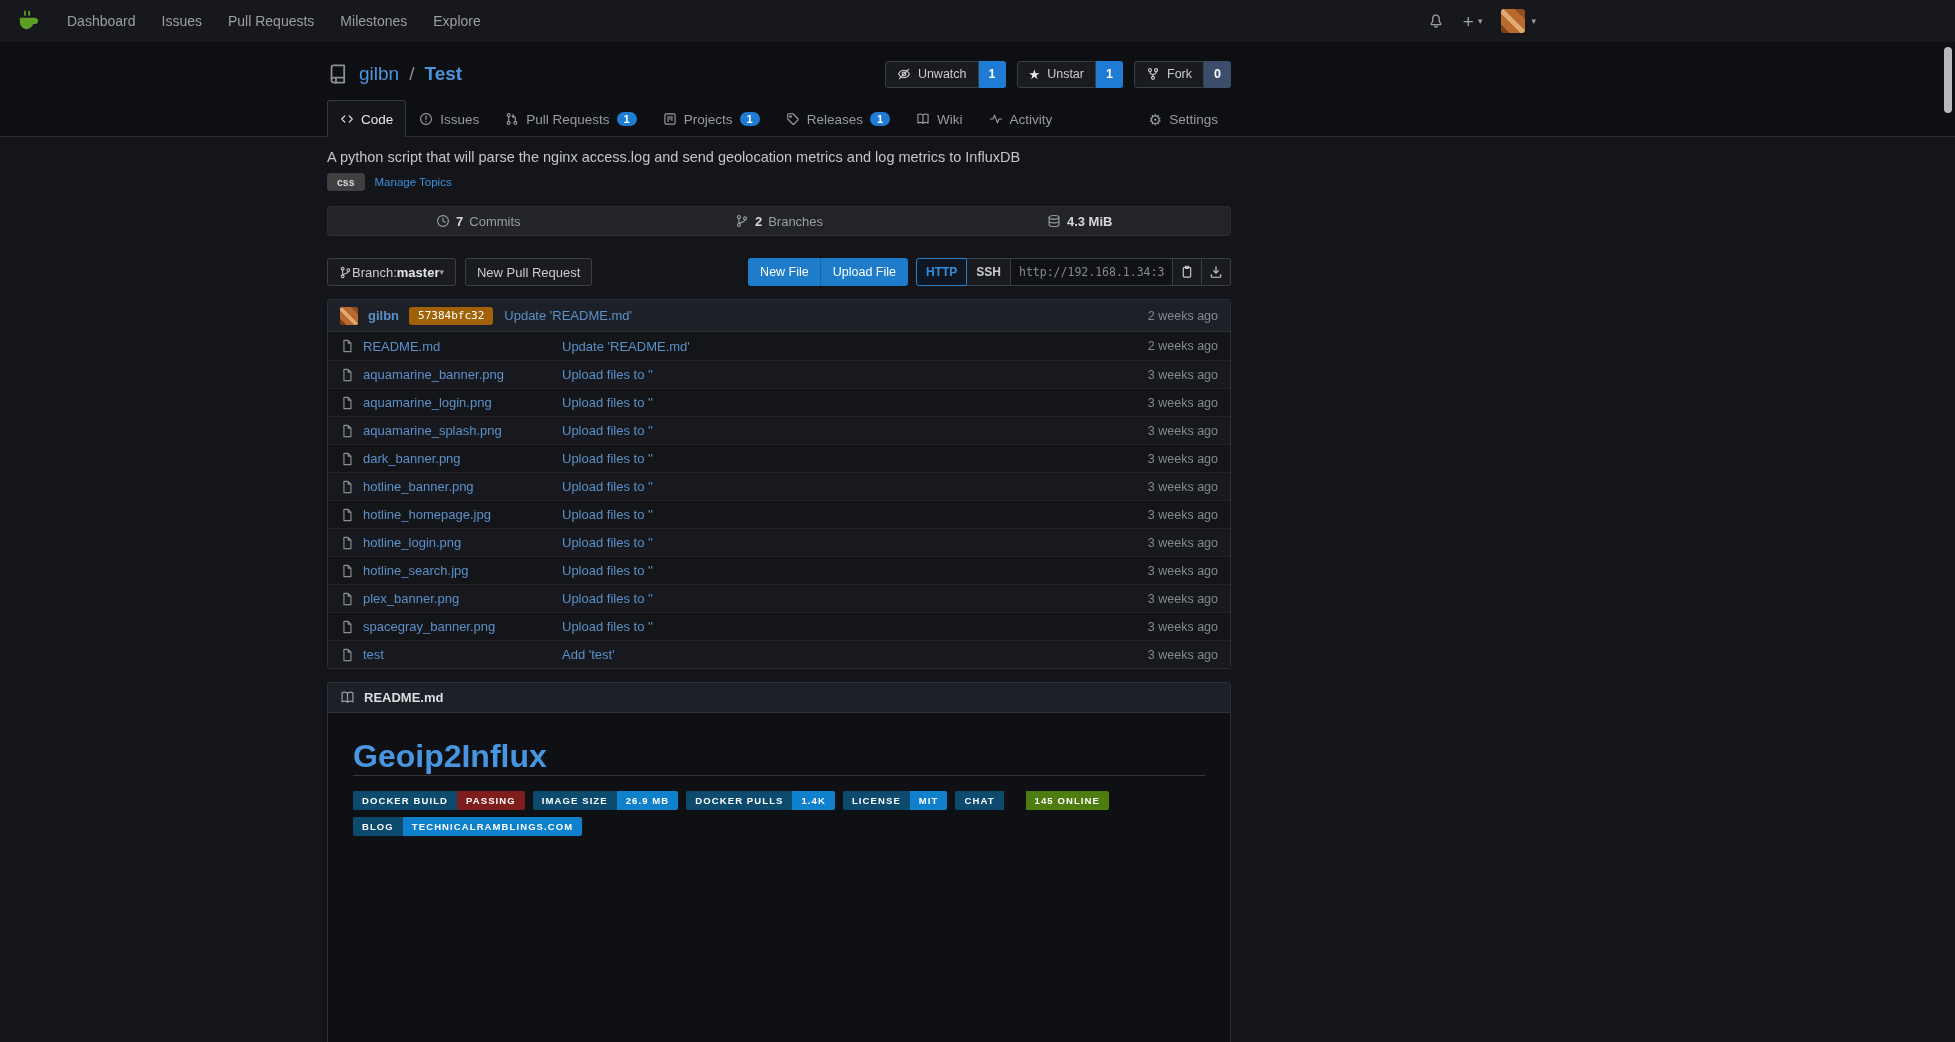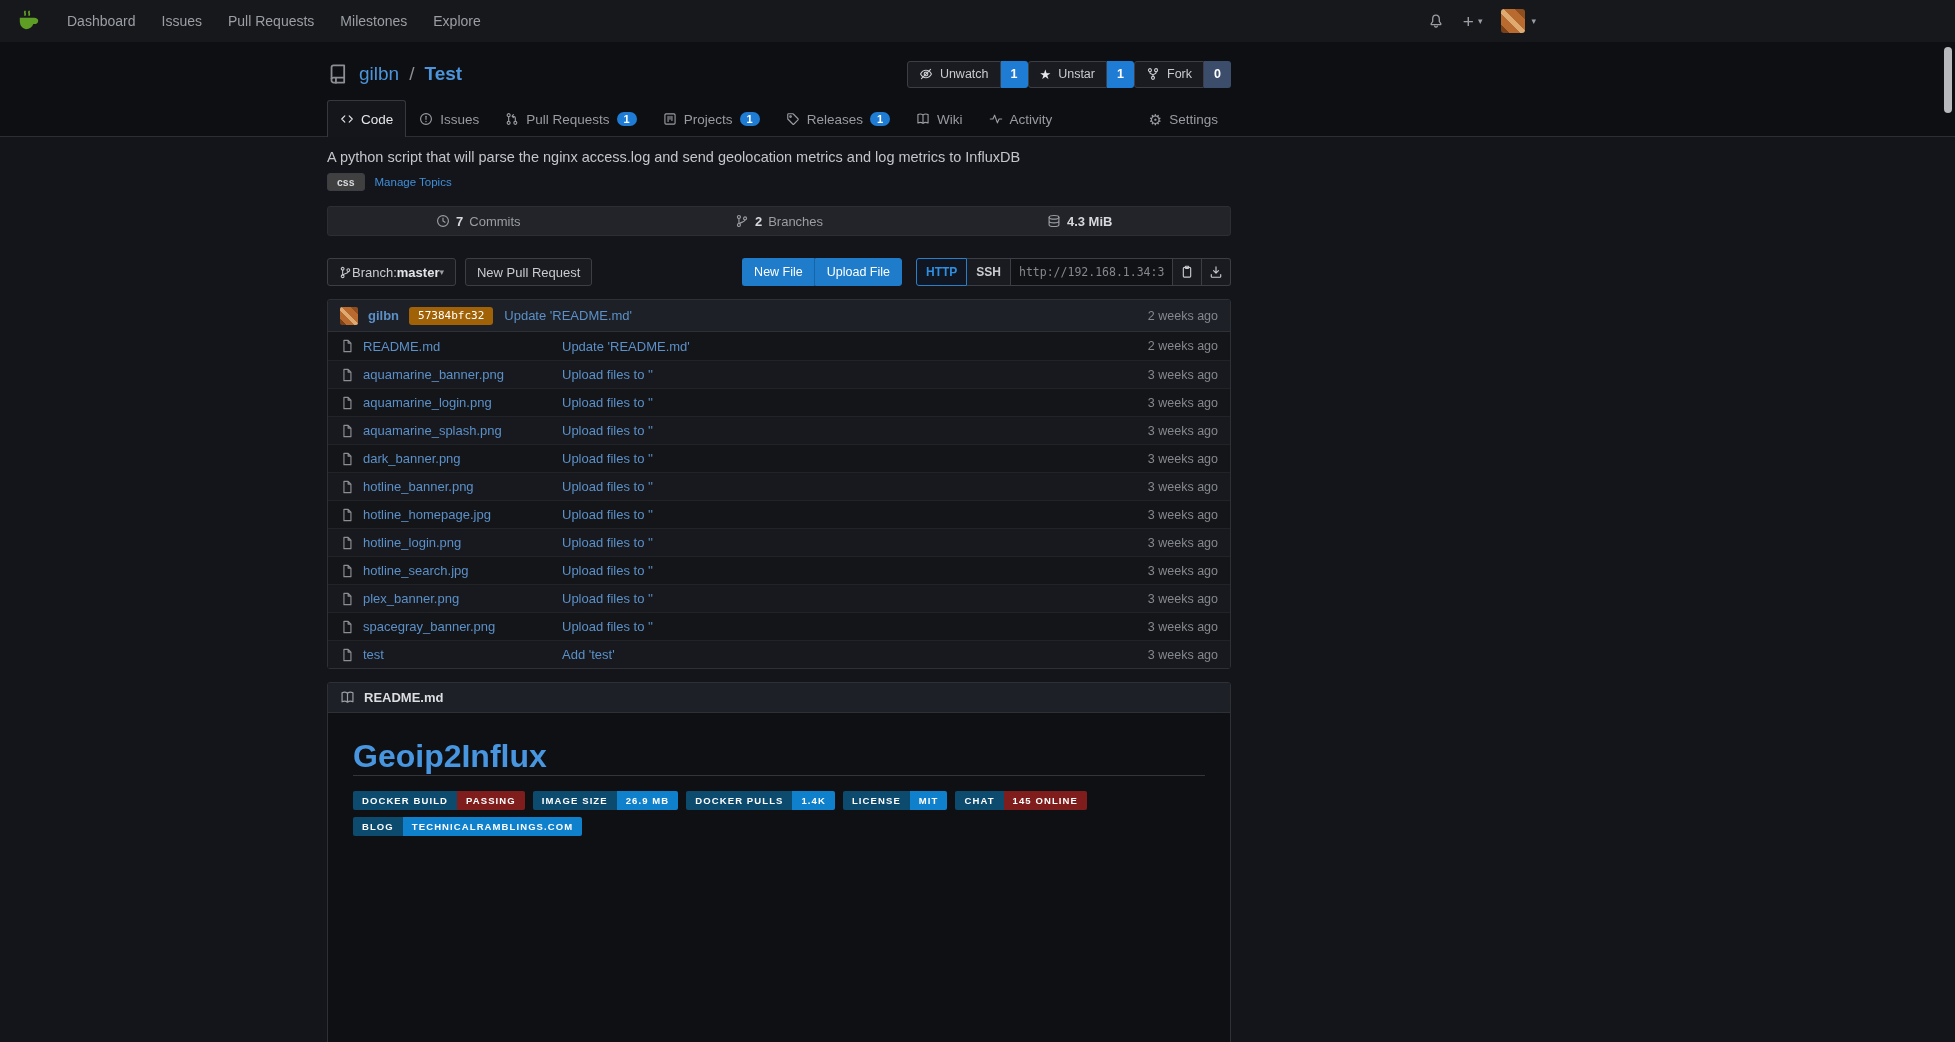--- a/index.html
+++ b/index.html
@@ -26,21 +26,21 @@
 .avatar{width:24px;height:24px;border-radius:3px;background-color:#b96a2e;background-image:linear-gradient(45deg,rgba(60,25,5,.5) 0 18%,transparent 18% 40%,rgba(255,222,170,.55) 40% 55%,transparent 55% 78%,rgba(60,25,5,.35) 78%)}
 .avatar-sm{width:18px;height:18px;border-radius:2px}
 
 
 .repo-head{background:#0e0f13;border-bottom:1px solid #2c2e34;padding-top:15px}
 .title-row{display:flex;align-items:center;height:34px;color:#8b8e94}
 .repo-title{display:flex;align-items:center;gap:10px;font-size:19px}
 .repo-title a{color:#4d95da}
 .repo-title .sep{color:#8b8e94}
 .repo-title .rname{font-weight:600}
-.head-actions{margin-left:auto;display:flex;}
+.head-actions{margin-left:auto;display:flex;gap:11px}
 .act{display:flex}
 .abtn{display:inline-flex;align-items:center;gap:7px;height:27px;padding:0 11px;background:#191b20;border:1px solid #3b3e45;border-radius:3px 0 0 3px;color:#c9cbd0;font-size:12.5px;cursor:pointer}
 .abtn .i{width:14px;height:14px;color:#c9cbd0}
 .star-glyph{color:#e6e8ec;font-size:13px;line-height:1}
 .acount{min-width:27px;padding:0 6px;height:27px;display:flex;align-items:center;justify-content:center;background:#1f7cd4;border-radius:0 3px 3px 0;color:#fff;font-size:12.5px;font-weight:bold;cursor:pointer}
 .acount.muted{background:#3c4d6b}
 
 
 .tabs{display:flex;align-items:flex-end;margin-top:8px;position:relative;top:1px}
 .tab{display:flex;align-items:center;gap:7px;height:37px;padding:0 12px;color:#989ba1;font-size:13.5px;border:1px solid transparent;border-bottom:none;cursor:pointer;white-space:nowrap}
@@ -63,21 +63,21 @@
 .toolbar{margin-top:22px;display:flex;align-items:center}
 .btn{display:inline-flex;align-items:center;height:28px;padding:0 11px;border-radius:3px;font-size:13px;cursor:pointer}
 .btn-dark{background:#191b20;border:1px solid #3b3e45;color:#c9cbd0}
 .btn-dark .i{width:13px;height:13px}
 .branch-btn b{color:#e2e4e8}
 .newpr{margin-left:9px}
 .toolbar-right{margin-left:auto;display:flex;align-items:center}
 .btn-blue{background:#1e7ccb;color:#fff;border:1px solid #1e7ccb;font-size:12.5px}
 .btn-blue.first{border-radius:3px 0 0 3px;border-right:1px solid #1565a8}
 .btn-blue.second{border-radius:0 3px 3px 0}
-.clone-group{display:flex;align-items:flex-start;margin-left:14px}
+.clone-group{display:flex;align-items:flex-start;margin-left:8px}
 .proto{height:28px;display:flex;align-items:center;padding:0 9px;font-size:12px;font-weight:bold;cursor:pointer}
 .proto.http{color:#2f8fe0;border:1px solid #2a7fc9;border-radius:3px 0 0 3px;background:#101722}
 .proto.ssh{color:#c9cbd0;border:1px solid #3b3e45;border-left:none;background:#191b20}
 .clone-url{height:28px;width:162px;background:#101216;border:1px solid #3b3e45;border-left:none;color:#85888e;font-size:11.5px;font-family:"DejaVu Sans Mono",monospace;padding:0 8px;outline:none}
 .icon-btn{width:29px;height:28px;display:flex;align-items:center;justify-content:center;background:#191b20;border:1px solid #3b3e45;border-left:none;color:#c9cbd0;cursor:pointer}
 .icon-btn .i{width:14px;height:14px}
 .icon-btn.last{border-radius:0 3px 3px 0}
 
 
 .files{margin-top:13px;border:1px solid #2e3036;border-radius:3px;background:#141519}
@@ -482,21 +482,21 @@
           <span class="badge">
             <span class="bl">DOCKER PULLS</span>
             <span class="bv" style="background-color: rgb(15, 128, 204);">1.4K</span>
           </span>
           <span class="badge">
             <span class="bl">LICENSE</span>
             <span class="bv" style="background-color: rgb(15, 128, 204);">MIT</span>
           </span>
           <span class="badge">
             <span class="bl">CHAT</span>
-            <span class="bv" style="background-color: #7f1d1d;">145 ONLINE</span>
+            <span class="bv" style="background-color: #4d7c0f; margin-left: 22px;">145 ONLINE</span>
           </span>
         </div>
         <div class="badges row2">
           <span class="badge">
             <span class="bl">BLOG</span>
             <span class="bv" style="background-color: rgb(15, 128, 204);">TECHNICALRAMBLINGS.COM</span>
           </span>
         </div>
       </div>
     </div>

